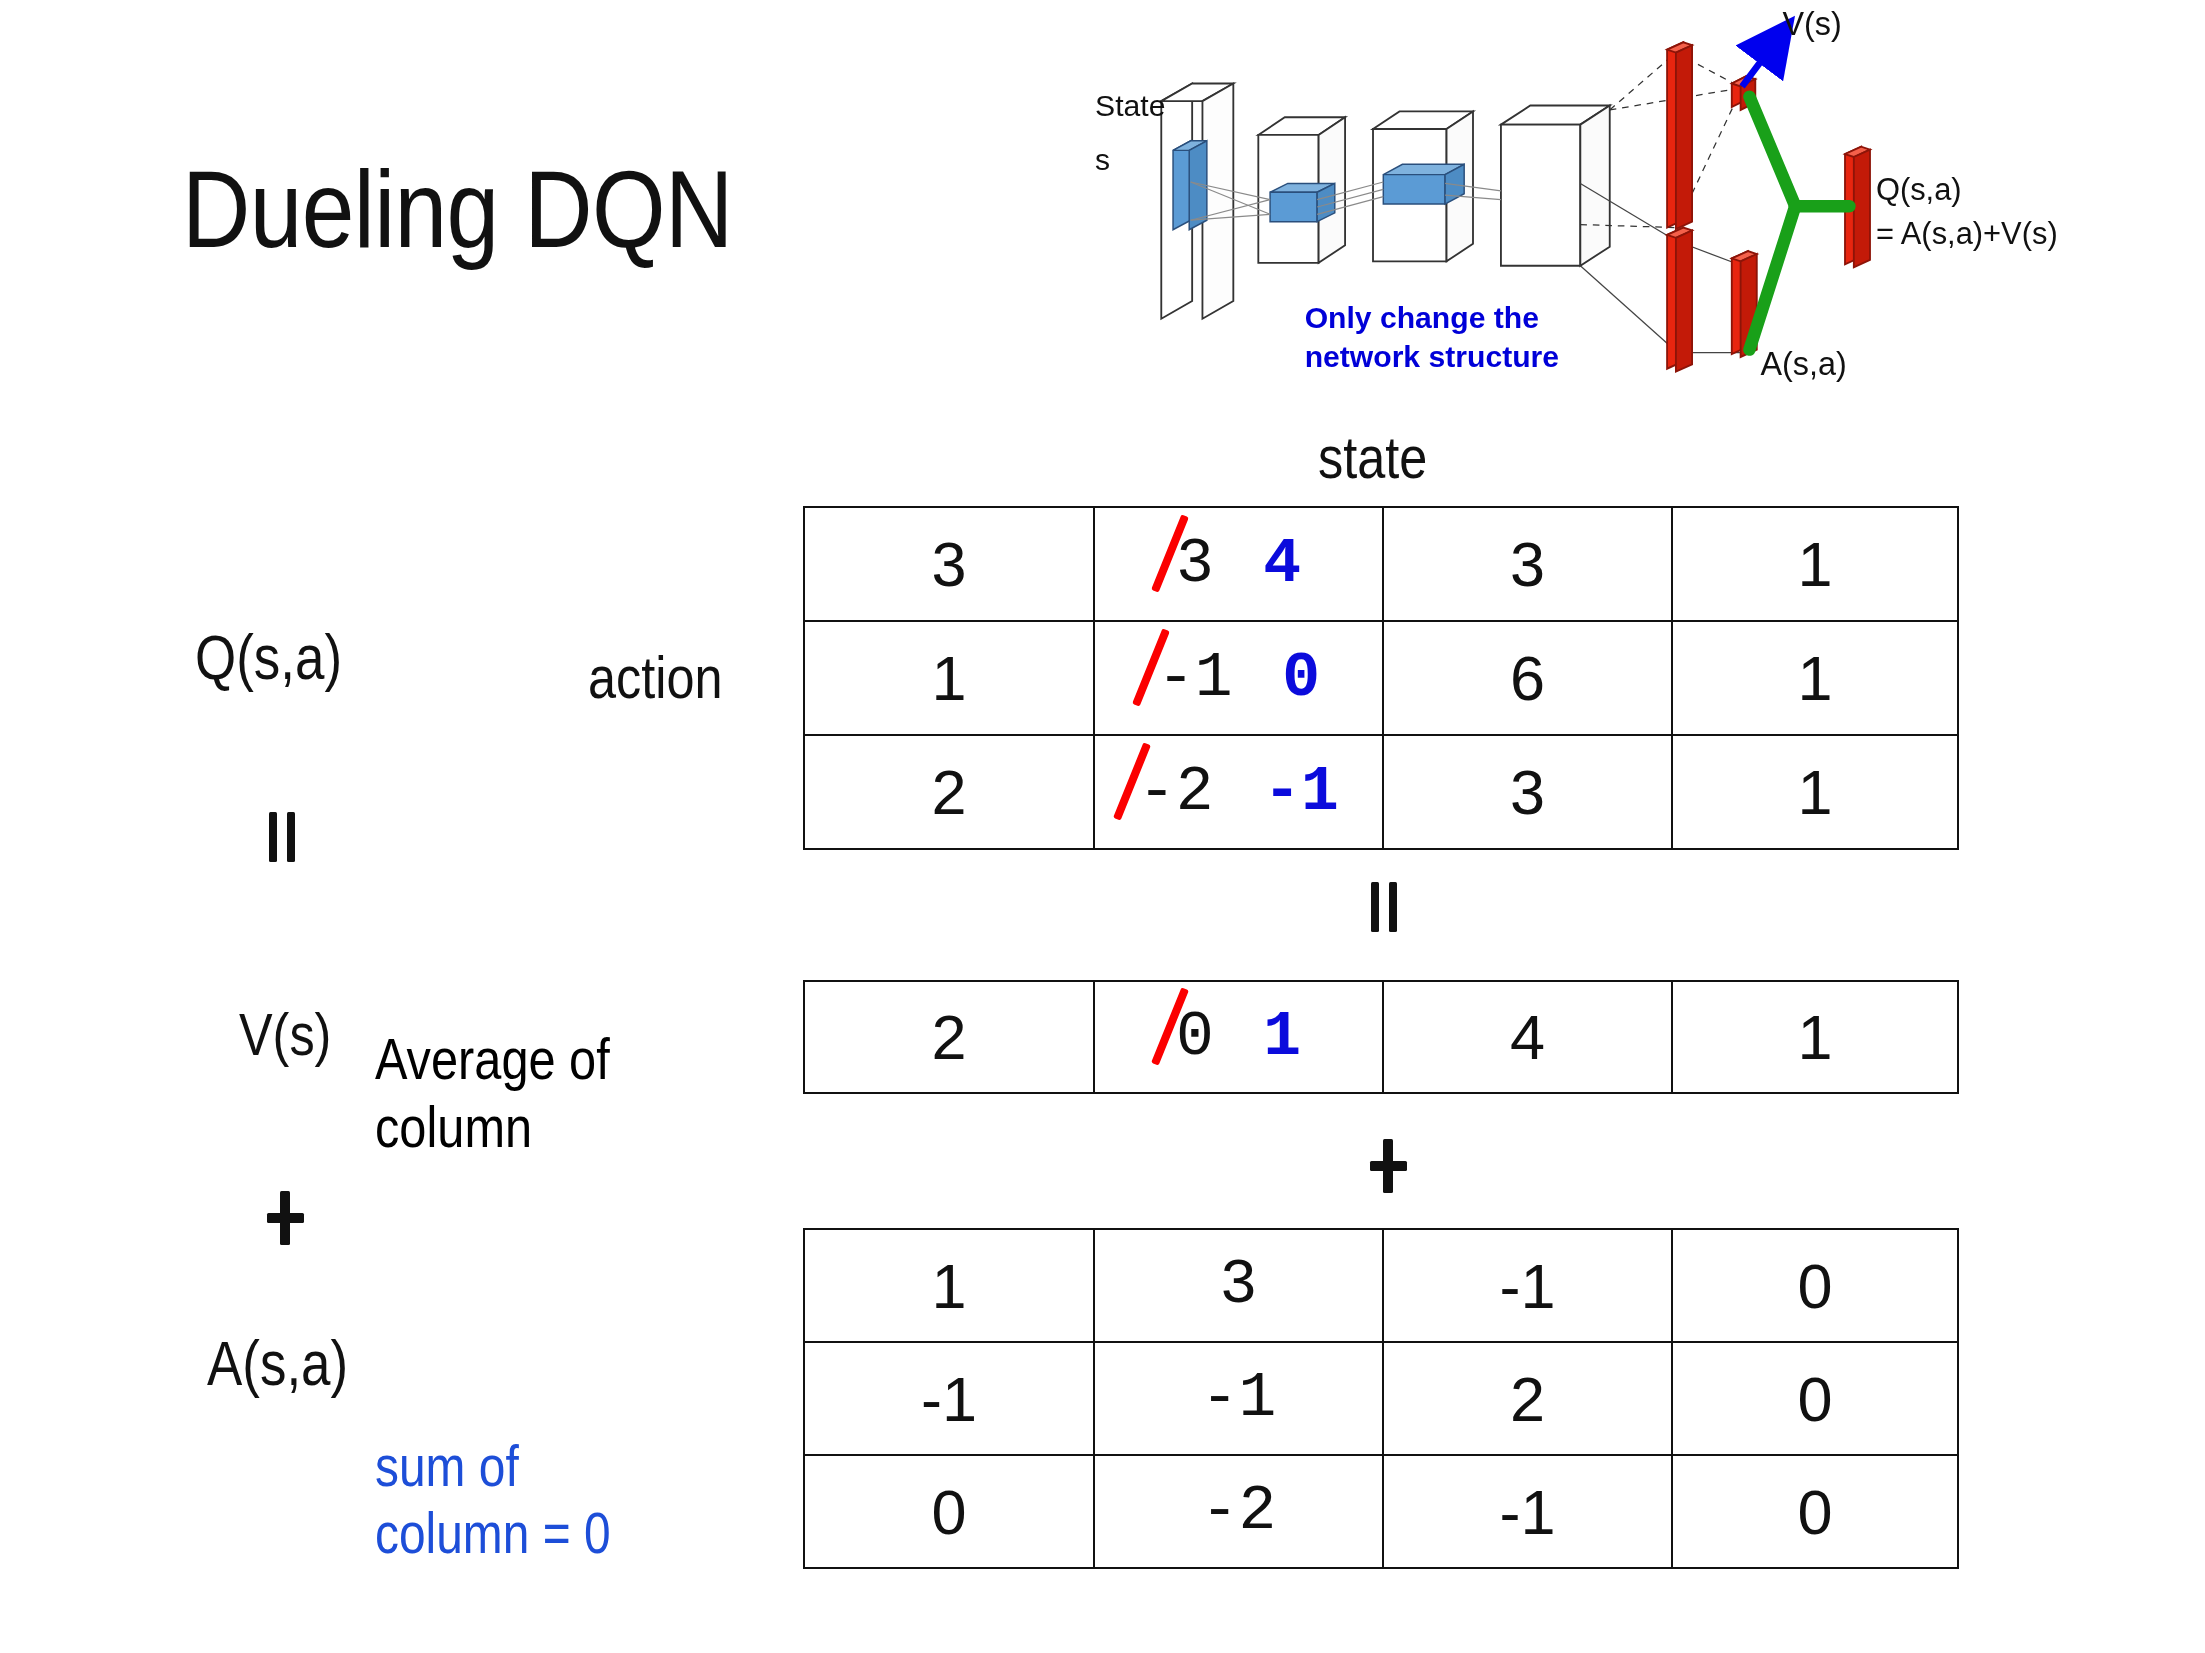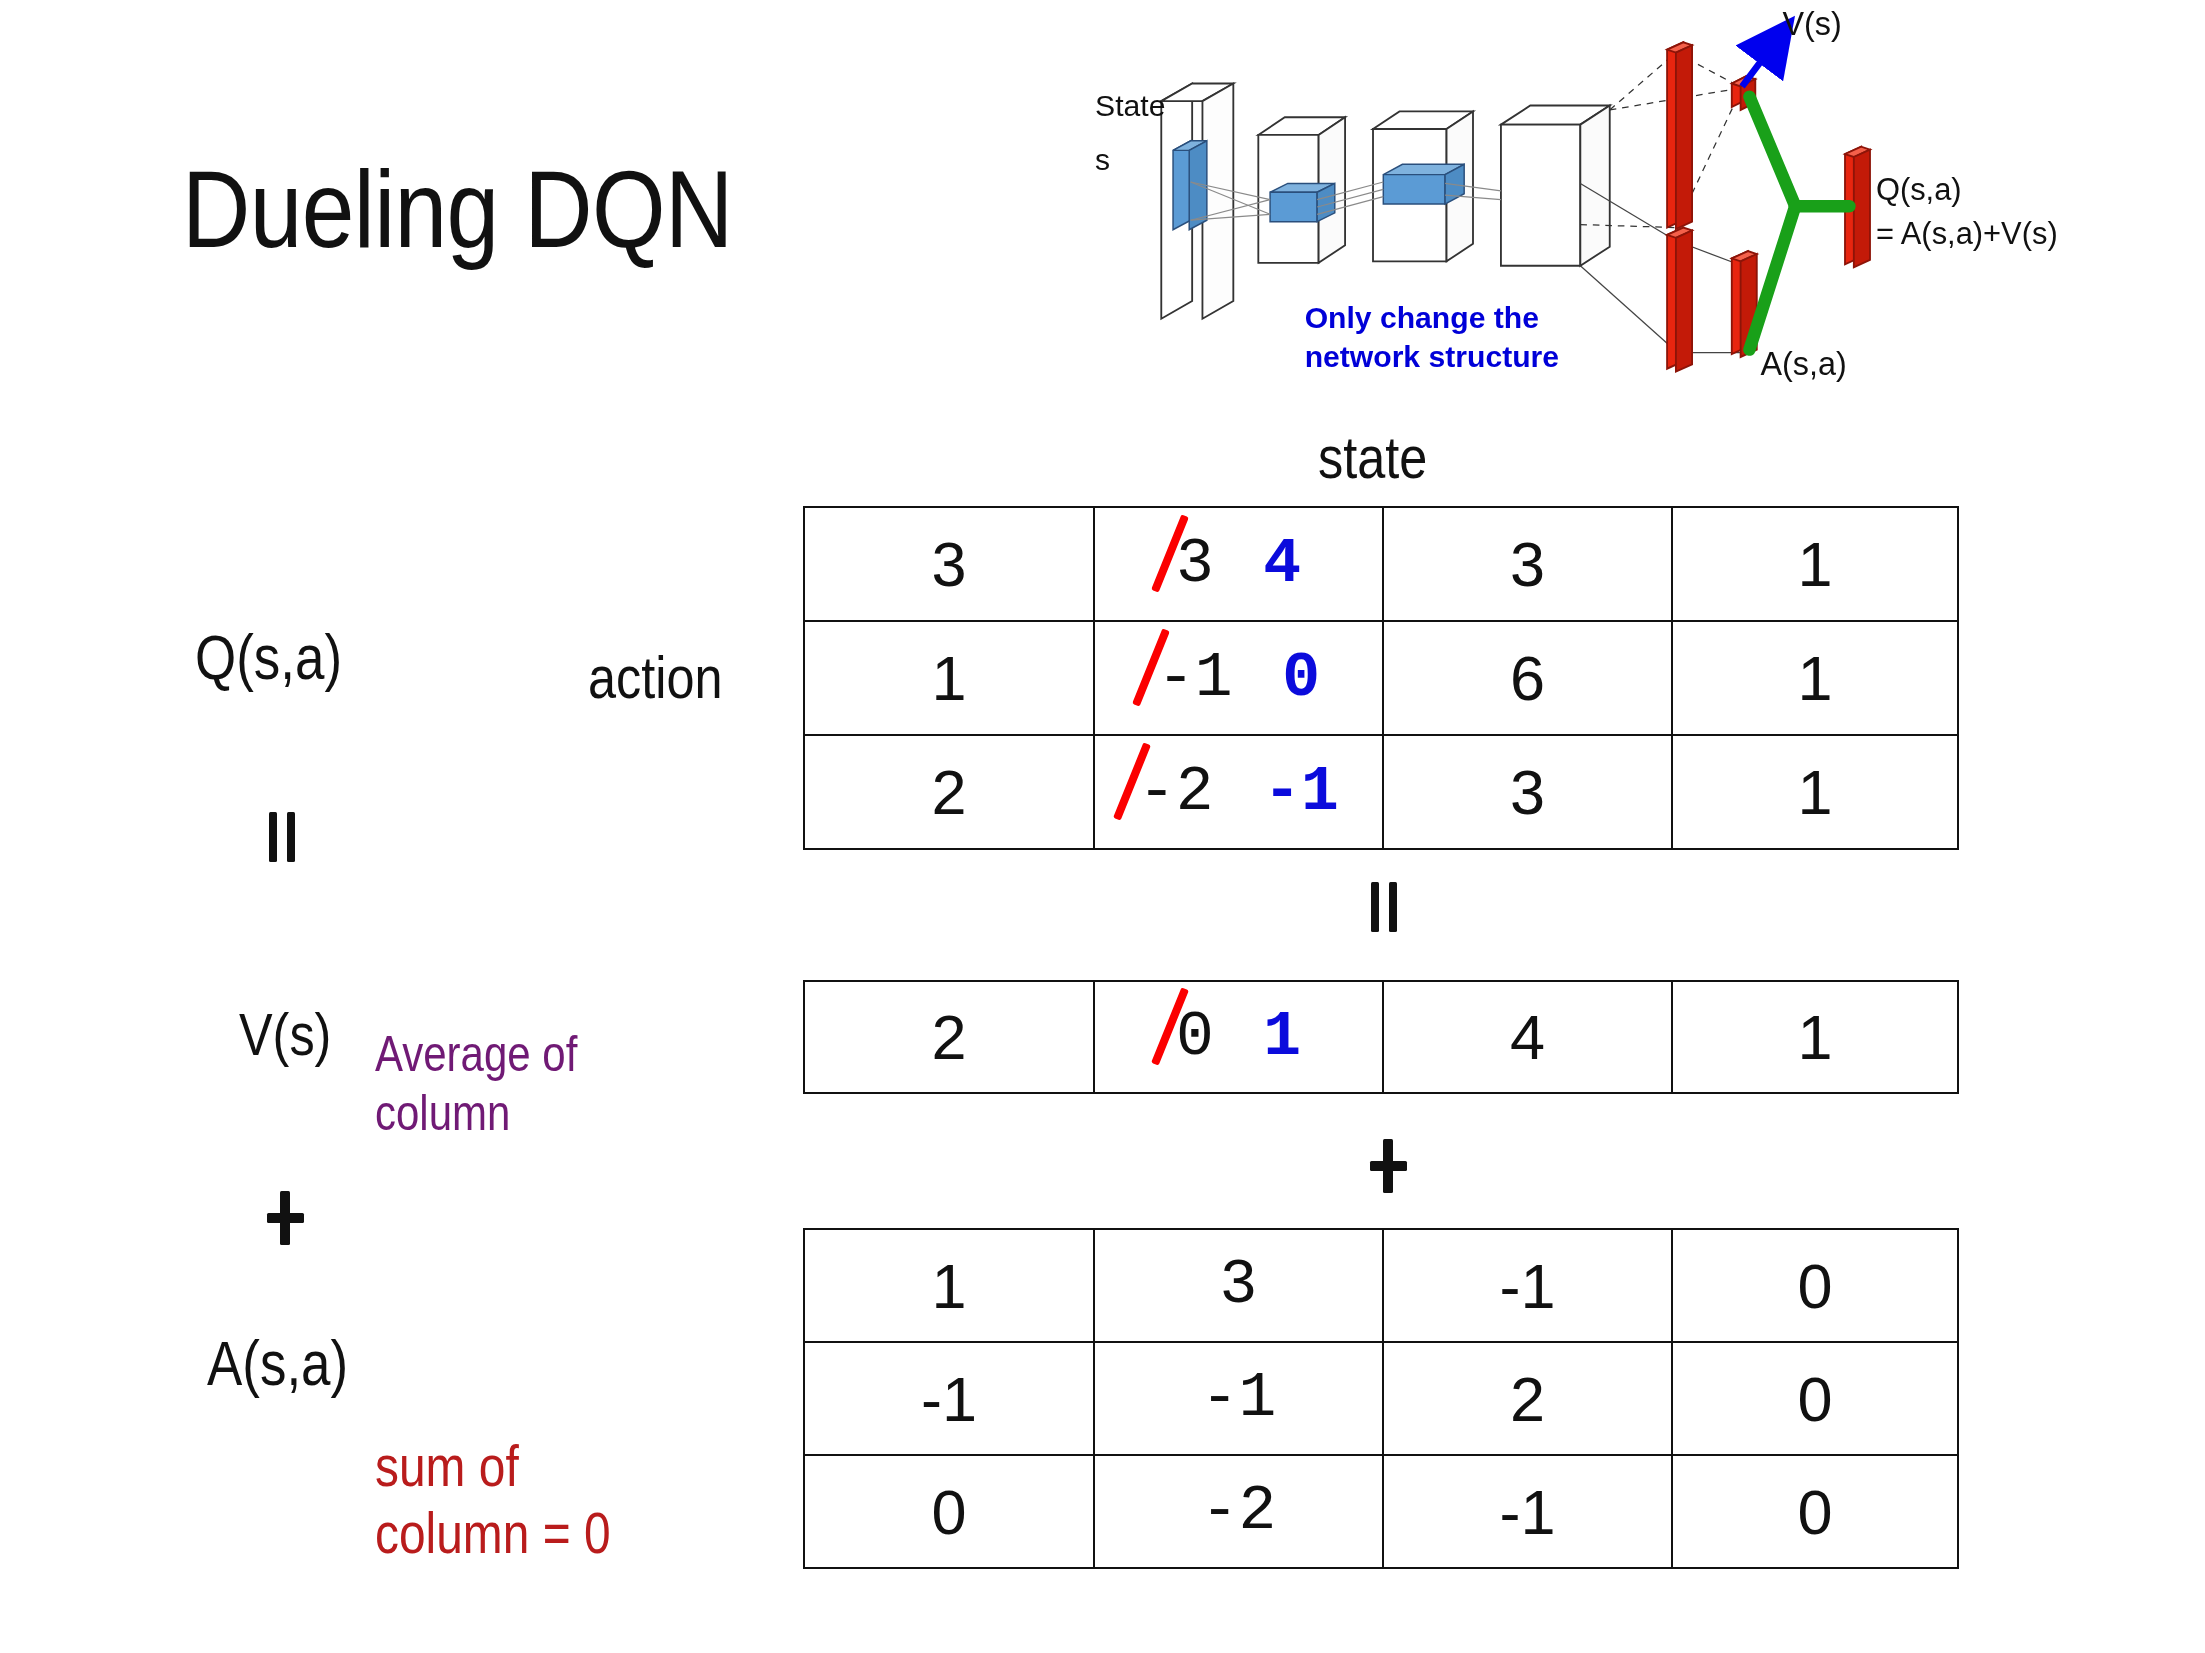--- a/index.html
+++ b/index.html
@@ -29,22 +29,22 @@
   
   .lbl{color:#111;font-weight:400;white-space:nowrap;}
   .cond{transform:scaleX(0.84);transform-origin:left center;}
 
   #label-state{left:1318px;top:423px;font-size:60px;}
   #label-q{left:195px;top:621px;font-size:63px;}
   #label-action{left:588px;top:643px;font-size:60px;}
   #label-v{left:239px;top:1000px;font-size:60px;}
   #label-a{left:207px;top:1327px;font-size:63px;}
 
-  #note-average{left:375px;top:1025px;font-size:50px;line-height:1.18;color:#701a75;width:368px;}
-  #note-sum{left:375px;top:1433px;font-size:57px;line-height:1.18;color:#b91c1c;width:382px;}
+  #note-average{left:375px;top:1025px;font-size:58px;line-height:1.18;color:#000000;width:368px;}
+  #note-sum{left:375px;top:1433px;font-size:57px;line-height:1.18;color:#1d4ed8;width:382px;}
 
   
   .eq-rot{width:34px;height:51px;}
   .eq-rot i{position:absolute;top:0;width:8px;height:50px;background:#111;border-radius:1.5px;display:block;}
   .eq-rot i:nth-child(1){left:4.4px;}
   .eq-rot i:nth-child(2){left:22px;}
   #eq-left{left:265px;top:812px;}
   #eq-mid{left:1367px;top:882px;}
 
   

